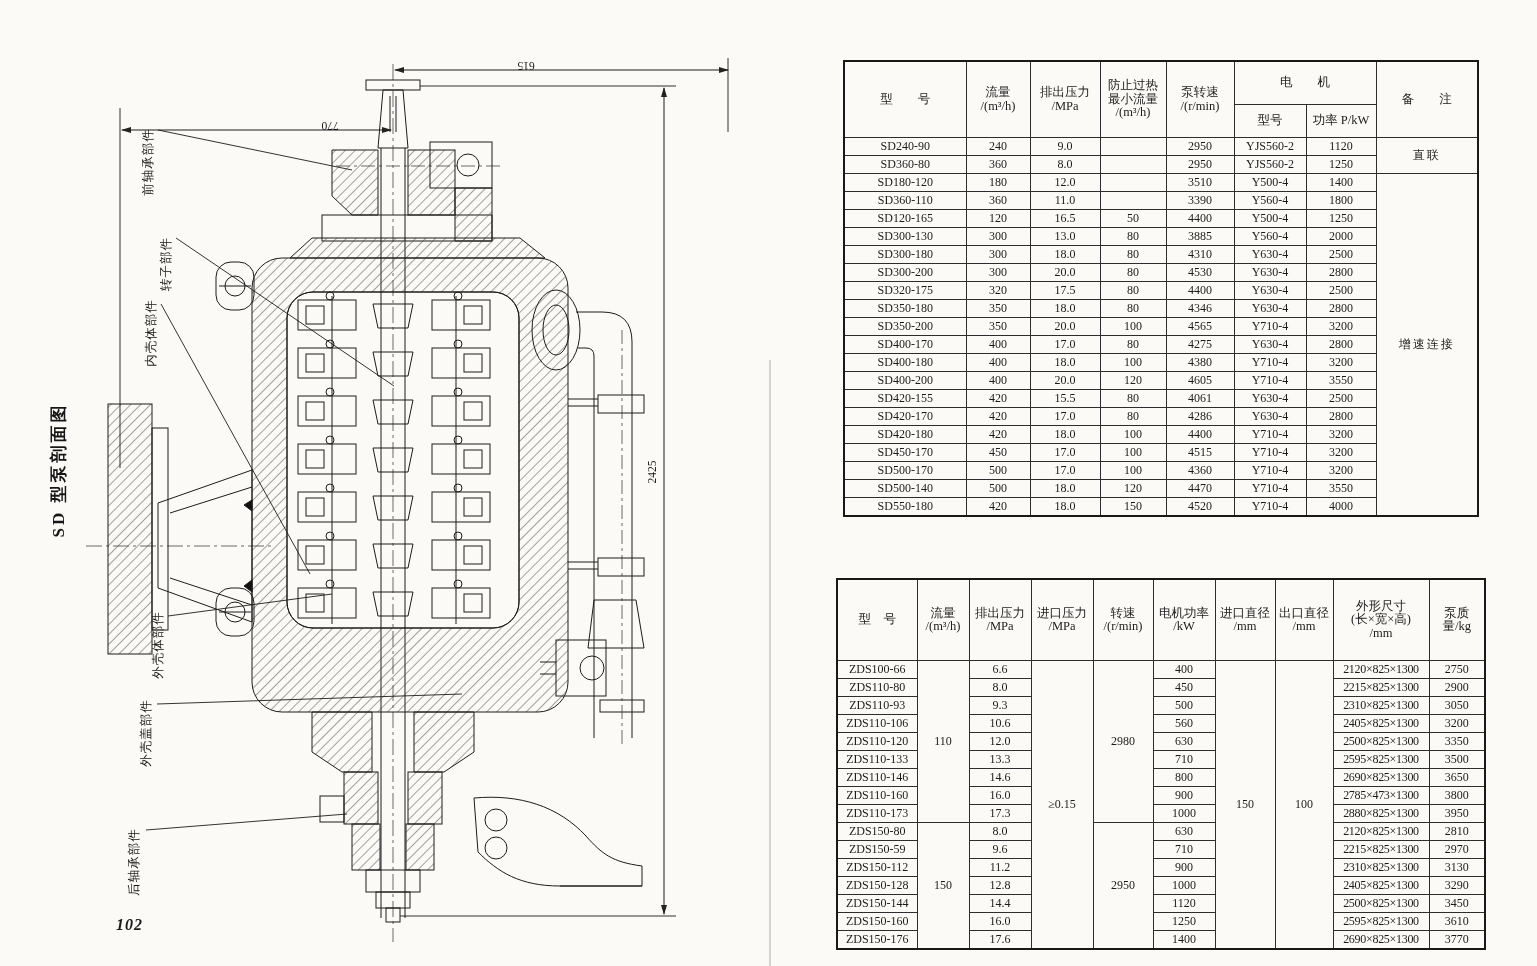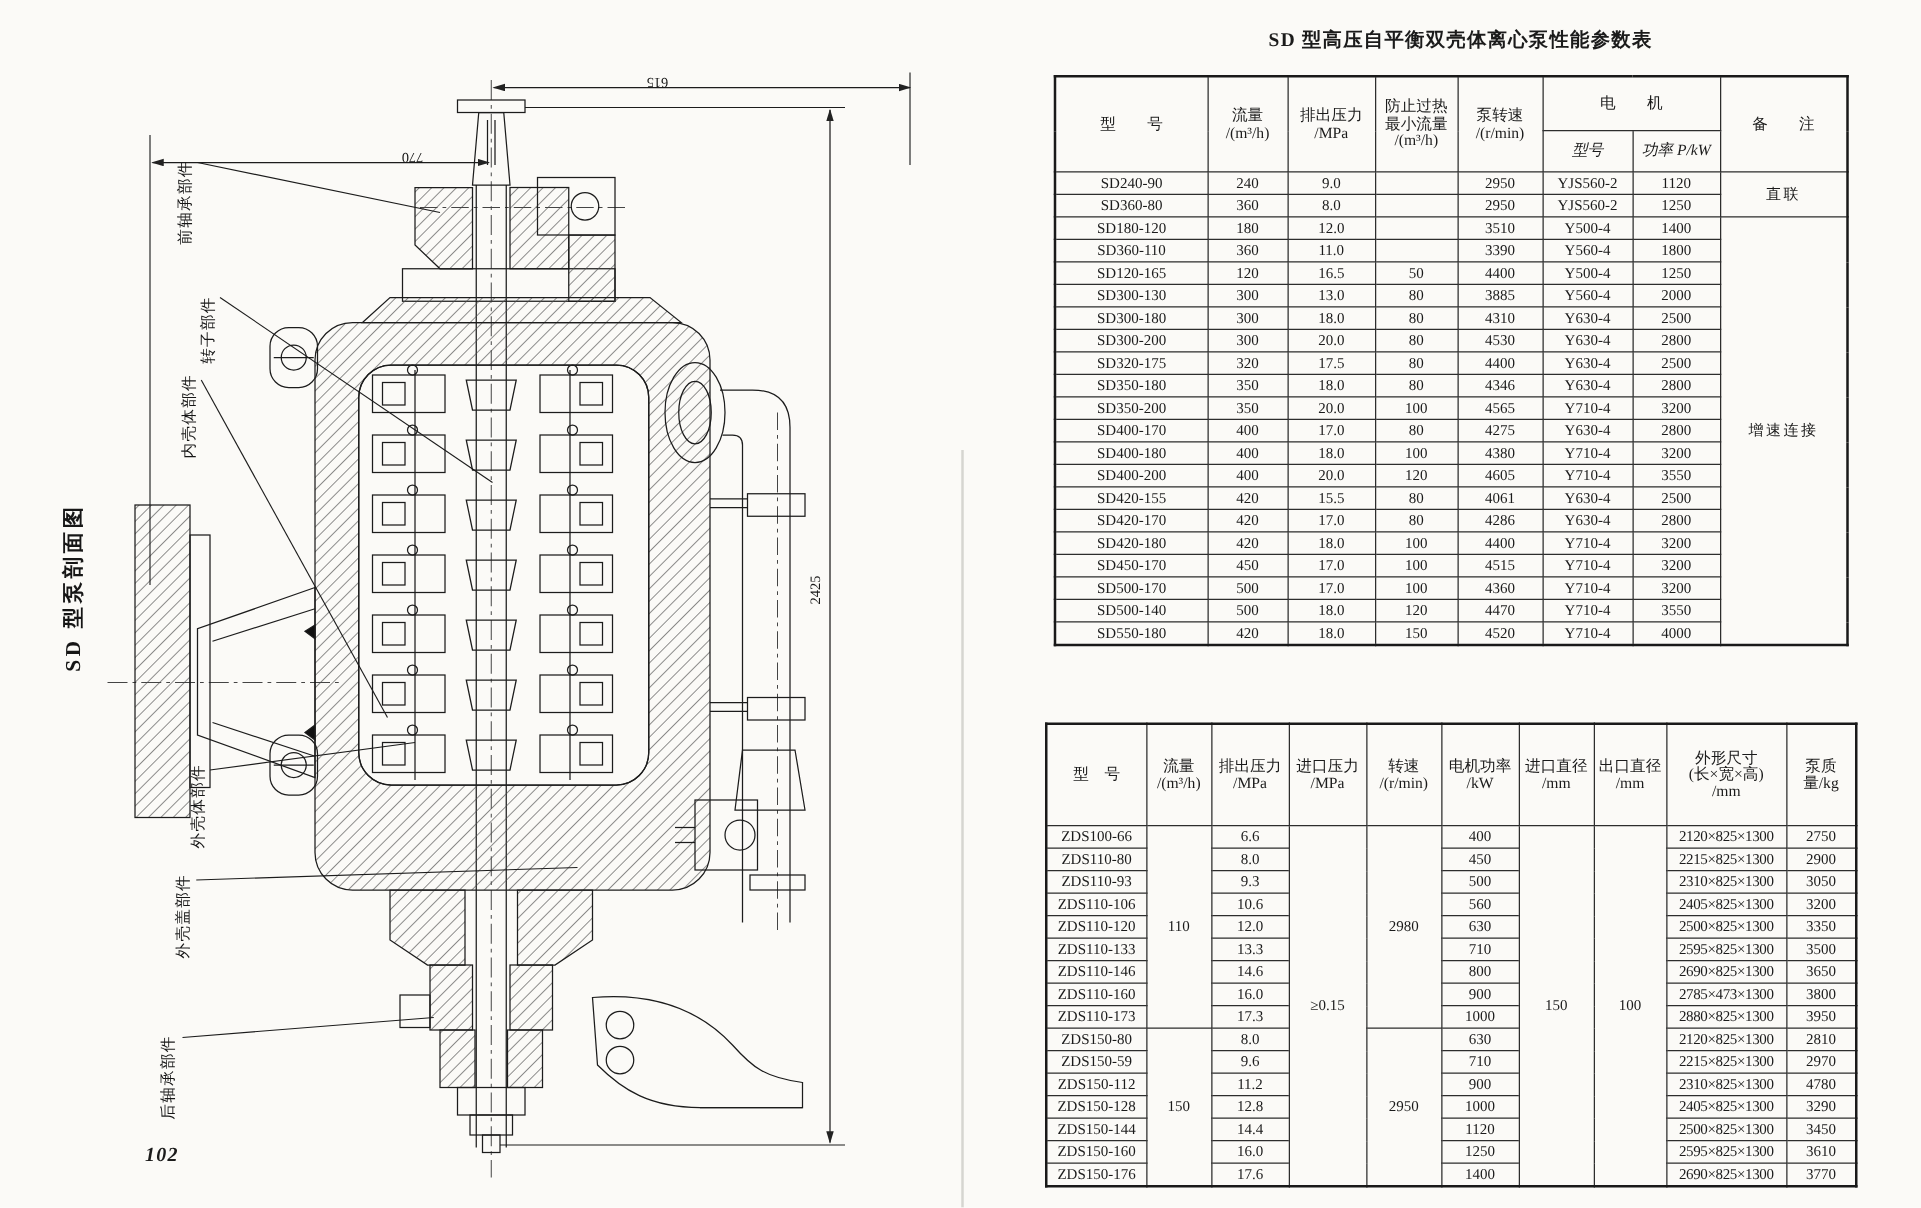--- a/index.html
+++ b/index.html
@@ -18,21 +18,21 @@
 
   table.t{border-collapse:collapse;position:absolute;table-layout:fixed;border:2px solid #191919;}
   table.t th,table.t td{
     border:1px solid #2d2d2d;text-align:center;vertical-align:middle;
     font-size:12px;padding:0 1px;height:17px;line-height:1.08;
     overflow:hidden;
   }
   table.t th{font-weight:normal;white-space:pre-line;font-size:12.5px;}
   #table1{left:43px;top:60px;width:634px;}
   #table1 thead tr:first-child th{height:42px;}
-  #table1 thead tr:last-child th{height:32px;font-style:italic;}
+  #table1 thead tr:last-child th{height:32px;}
   #table2{left:36px;top:578px;width:648px;}
   #table2 thead th{height:80px;}
   td.dims{font-size:11.5px;letter-spacing:-0.3px;margin-left:20px;}
   td.remark{font-size:12.5px;letter-spacing:2px;}
 
   svg text{fill:#161616;}
   .lbl{font-size:12.5px;letter-spacing:1px;}
   .dimtxt{font-size:11.5px;}
   .cap{font-size:17px;font-weight:bold;letter-spacing:3px;}
 </style>
@@ -200,21 +200,20 @@
 
     <text class="cap" text-anchor="middle" stroke="none" transform="translate(64,470) rotate(-90)">SD 型泵剖面图</text>
   </svg>
 
   <div class="pageno" id="pn-left">102</div>
 
   <div class="gutter"></div>
 
   <div class="right-page">
 
-    <div class="tbl-title" id="t1-title">SD 型高压自平衡双壳体离心泵性能参数表</div>
 
     <table class="t" id="table1">
       <colgroup>
         <col style="width:122px">
           <col style="width:64px">
           <col style="width:70px">
           <col style="width:66px">
         <col style="width:68px">
           <col style="width:72px">
           <col style="width:70px">
@@ -555,21 +554,21 @@
             <td>9.6</td>
             <td>710</td>
             <td class="dims">2215×825×1300</td>
             <td>2970</td>
           </tr>
           <tr>
             <td>ZDS150-112</td>
             <td>11.2</td>
             <td>900</td>
             <td class="dims">2310×825×1300</td>
-            <td>4780</td>
+            <td>3130</td>
           </tr>
           <tr>
             <td>ZDS150-128</td>
             <td>12.8</td>
             <td>1000</td>
             <td class="dims">2405×825×1300</td>
             <td>3290</td>
           </tr>
           <tr>
             <td>ZDS150-144</td>

